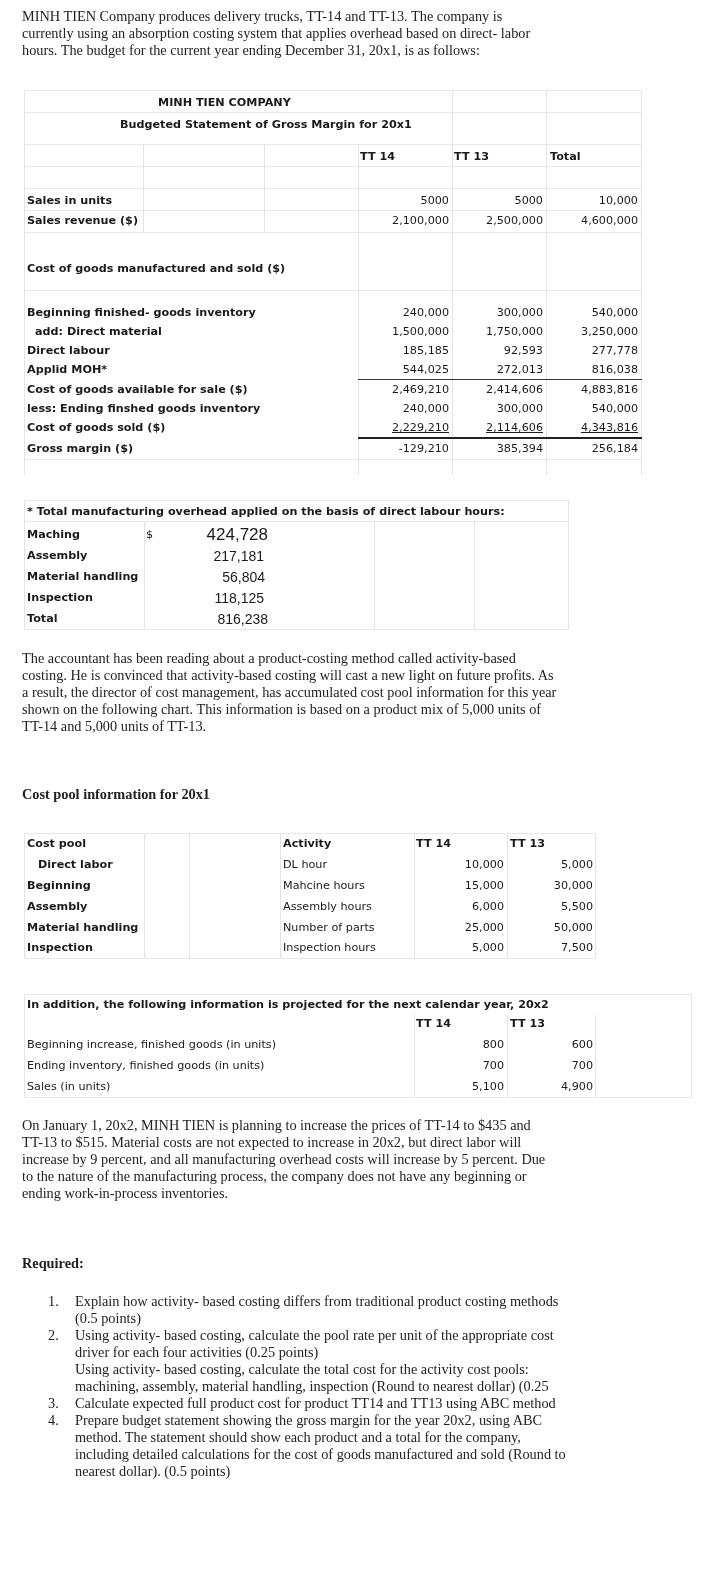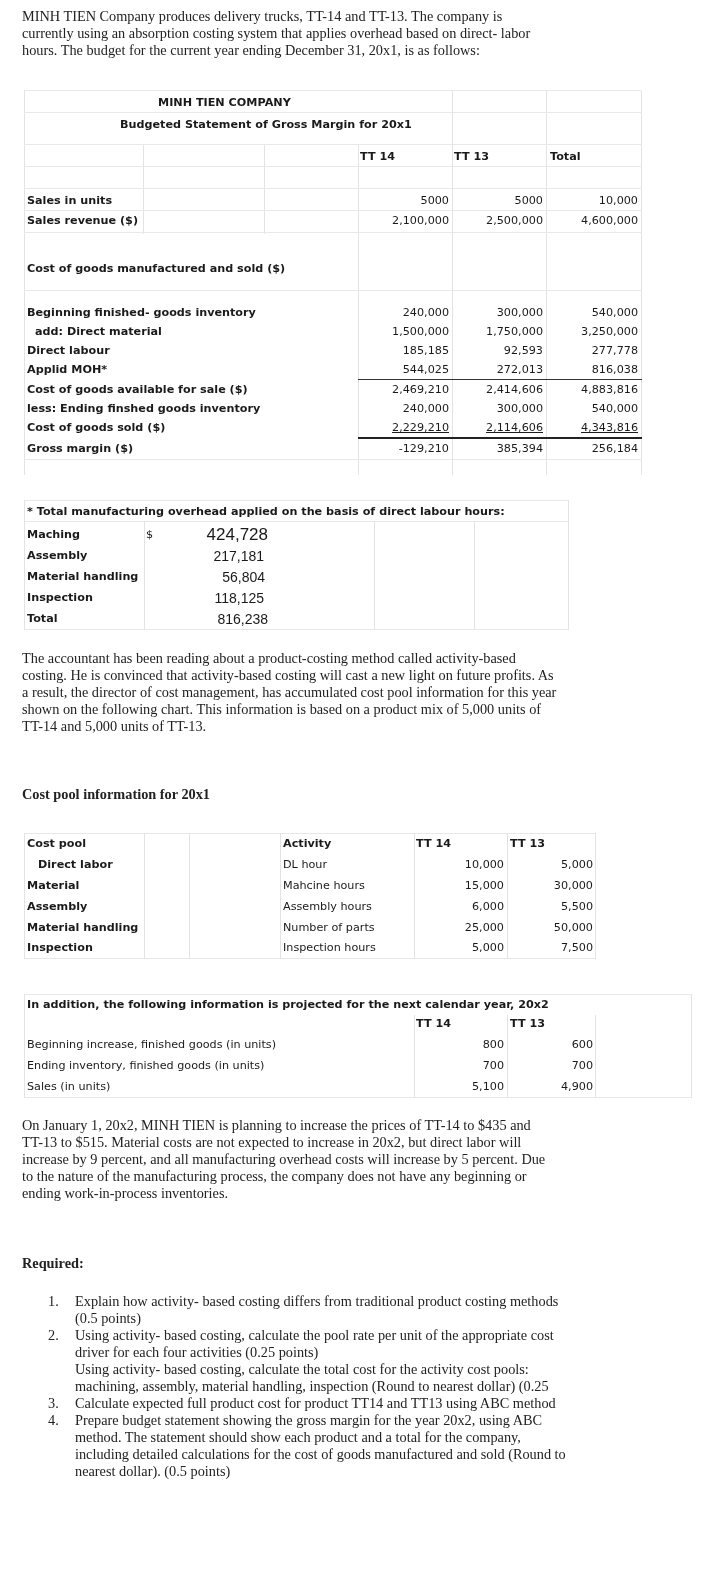--- a/index.html
+++ b/index.html
@@ -193,21 +193,21 @@
     <div class="cell b" style="left:392px;">TT 14</div>
     <div class="cell b" style="left:486px;">TT 13</div>
   </div>
   <div class="row" style="top:21px; width:572px;">
     <div class="cell b" style="left:14px;">Direct labor</div>
     <div class="cell" style="left:259px;">DL hour</div>
     <div class="cell num" style="left:390px; width:90px;">10,000</div>
     <div class="cell num" style="left:483px; width:86px;">5,000</div>
   </div>
   <div class="row" style="top:42px; width:572px;">
-    <div class="cell b" style="left:3px;">Material</div>
+    <div class="cell b" style="left:3px;">Beginning</div>
     <div class="cell" style="left:259px;">Mahcine hours</div>
     <div class="cell num" style="left:390px; width:90px;">15,000</div>
     <div class="cell num" style="left:483px; width:86px;">30,000</div>
   </div>
   <div class="row" style="top:63px; width:572px;">
     <div class="cell b" style="left:3px;">Assembly</div>
     <div class="cell" style="left:259px;">Assembly hours</div>
     <div class="cell num" style="left:390px; width:90px;">6,000</div>
     <div class="cell num" style="left:483px; width:86px;">5,500</div>
   </div>

